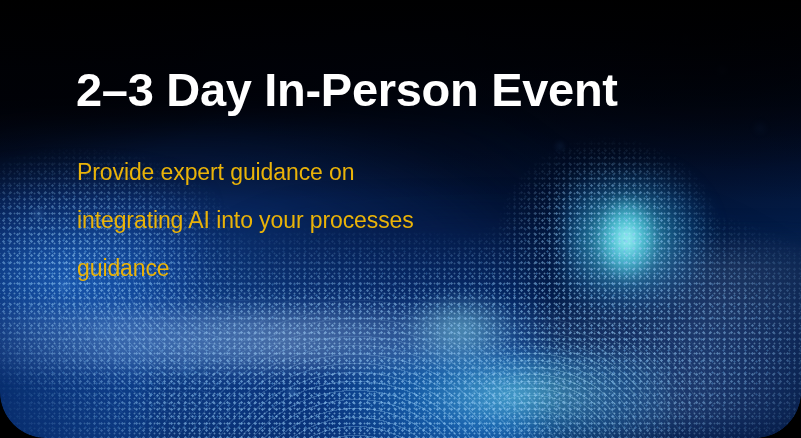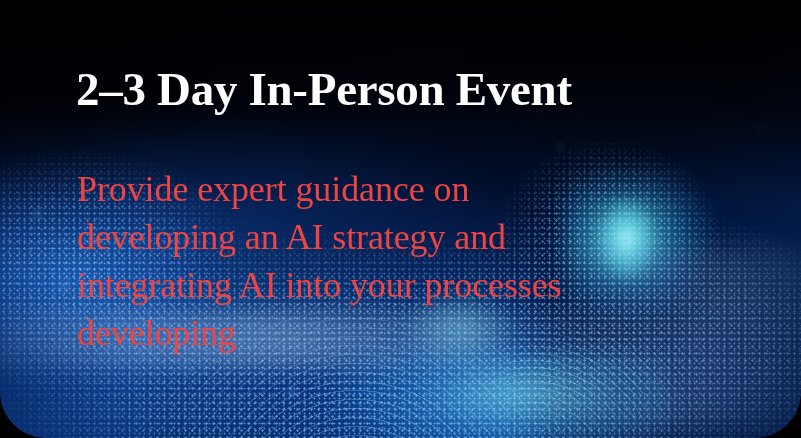--- a/index.html
+++ b/index.html
@@ -4,21 +4,20 @@
 <style>
   html,body{margin:0;padding:0;background:#000;}
   body{font-family:"Liberation Sans",sans-serif;}
 
   .banner{
     position:relative;
     width:801px;height:438px;
     overflow:hidden;
     background:#000308;
     border-radius:0 0 46px 46px;
-    font-family:Liberation Serif, serif;
   }
 
   
   .bg{position:absolute;inset:0;overflow:hidden;border-radius:0 0 46px 46px;}
   .bg div{position:absolute;}
 
   
   .l-base{
     inset:0;
     background:
@@ -156,22 +155,22 @@
   }
 
   
   .content{position:absolute;left:0;top:0;width:801px;height:438px;}
   .headline{
     position:absolute;left:76px;top:66px;
     font-size:47px;font-weight:bold;color:#ffffff;
     letter-spacing:-.3px;line-height:1;white-space:nowrap;
   }
   .subcopy{
-    position:absolute;left:77px;top:165px;width:590px;
-    font-size:36px;font-weight:normal;color:#ef4444;
+    position:absolute;left:77px;top:148px;width:590px;
+    font-size:23px;font-weight:normal;color:#eab308;
     line-height:48px;letter-spacing:-.1px;
   }
   .subcopy .ln{display:block;white-space:nowrap;}
 </style>
 </head>
 <body>
 
 <div class="banner">
 
   <div class="bg">
@@ -192,19 +191,18 @@
     <div class="l-mist2"></div>
     <div class="l-bokeh"></div>
     <div class="l-vig"></div>
   </div>
 
   <div class="content">
     <div class="headline">2–3 Day In-Person Event</div>
 
     <div class="subcopy">
       <span class="ln">Provide expert guidance on</span>
-      <span class="ln">developing an AI strategy and</span>
       <span class="ln">integrating AI into your processes</span>
-      <span class="ln">developing</span>
+      <span class="ln">guidance</span>
     </div>
   </div>
 
 </div>
 
 </body></html>

